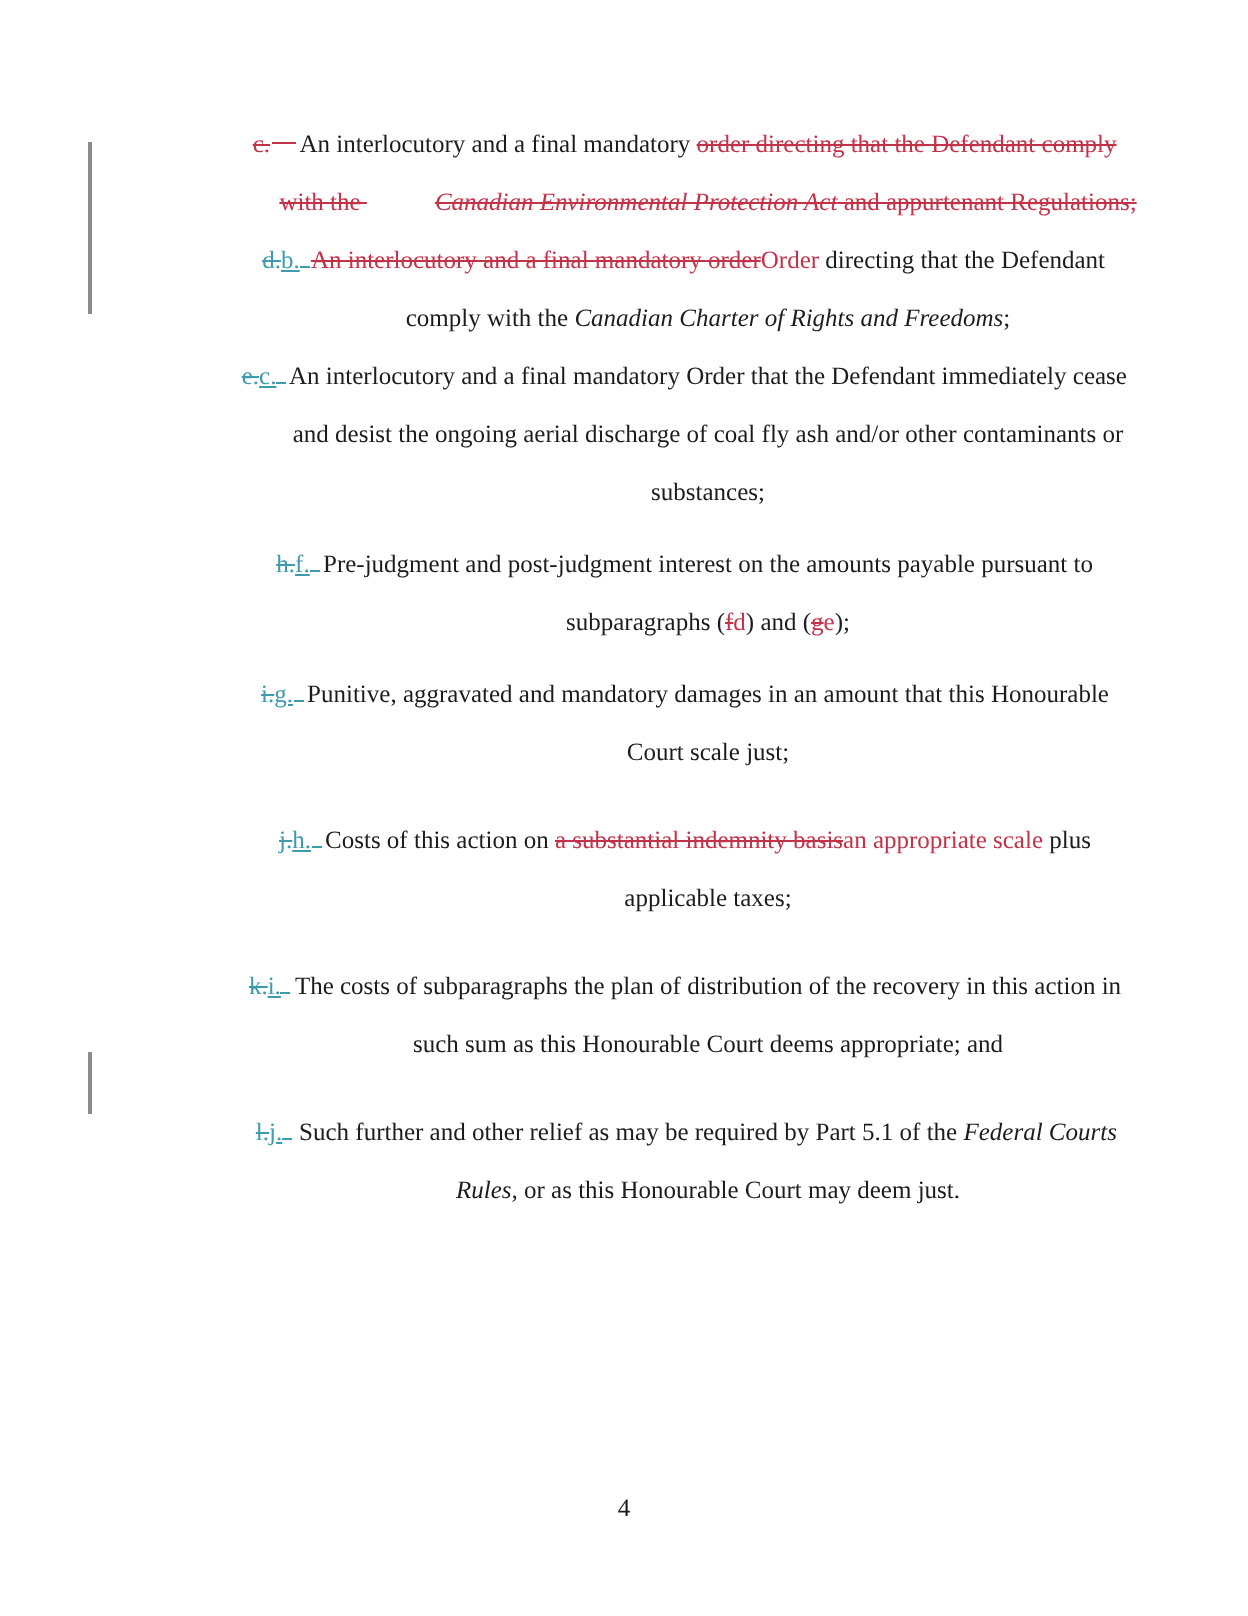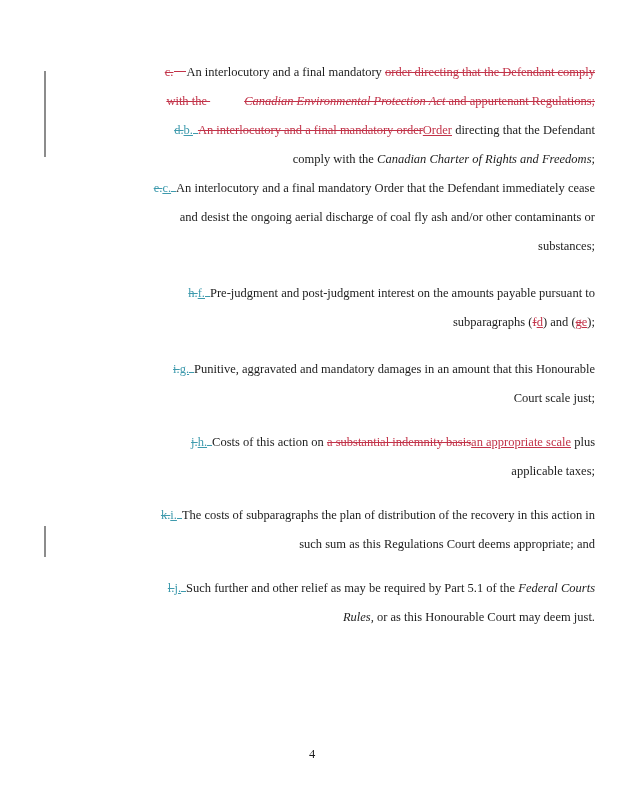--- a/index.html
+++ b/index.html
@@ -22,37 +22,37 @@
     top: 58px;
     left: 0;
     width: 624px;
   }
   .item {
     margin-left: 88px;
     width: 482px;
     padding-left: 25px;
     text-indent: -25px;
     line-height: 29px;
-    text-align: right;
+    text-align: center;
   }
   .num {
     display: inline-block;
     width: 25px;
     text-indent: 0;
     white-space: nowrap;
   }
-  .gap-sm { margin-top: 18px; }
+  .gap-sm { margin-top: 7px; }
   .gap-lg { margin-top: 15px; }
 
   
   .run-k  { color: var(--ink); }
   .run-ki { color: var(--ink); font-style: italic; margin-top: 44px; }
   .run-dr  { color: var(--red); text-decoration: line-through; }
   .run-dri { color: var(--red); text-decoration: line-through; font-style: italic; margin-left: 34px; }
-  .run-ir  { color: var(--red); text-decoration: underline; }
+  .run-ir  { color: var(--red); }
   .run-dt  { color: var(--teal); text-decoration: line-through; }
   .run-it  { color: var(--teal); text-decoration: underline; }
   .run-tabstrike {
     display: inline-block;
     width: 12px;
     height: 1px;
     background: var(--red);
     vertical-align: 4px;
     margin-left: 1px;
   }
@@ -98,21 +98,21 @@
     <div class="item"><span class="num"><span class="run run-dt">e.</span><span class="run run-it">c.</span><span class="run run-tabins"></span></span><span><span class="run run-k">An interlocutory and a final mandatory Order that the Defendant immediately cease</span><br><span class="run run-k">and desist the ongoing aerial discharge of coal fly ash and/or other contaminants or</span><br><span class="run run-k">substances;</span></span></div>
 
 
 
     <div class="item gap-sm"><span class="num"><span class="run run-dt">h.</span><span class="run run-it">f.</span><span class="run run-tabins"></span></span><span><span class="run run-k">Pre-judgment and post-judgment interest on the amounts payable pursuant to</span><br><span class="run run-k">subparagraphs (</span><span class="run run-dr">f</span><span class="run run-ir">d</span><span class="run run-k">) and (</span><span class="run run-dr">g</span><span class="run run-ir">e</span><span class="run run-k">);</span></span></div>
 
     <div class="item gap-sm"><span class="num"><span class="run run-dt">i.</span><span class="run run-it">g.</span><span class="run run-tabins"></span></span><span><span class="run run-k">Punitive, aggravated and mandatory damages in an amount that this Honourable</span><br><span class="run run-k">Court scale just;</span></span></div>
 
     <div class="item gap-lg"><span class="num"><span class="run run-dt">j.</span><span class="run run-it">h.</span><span class="run run-tabins"></span></span><span><span class="run run-k">Costs of this action on </span><span class="run run-dr">a substantial indemnity basis</span><span class="run run-ir">an appropriate scale</span><span class="run run-k"> plus</span><br><span class="run run-k">applicable taxes;</span></span></div>
 
-    <div class="item gap-lg"><span class="num"><span class="run run-dt">k.</span><span class="run run-it">i.</span><span class="run run-tabins"></span></span><span><span class="run run-k">The costs of subparagraphs the plan of distribution of the recovery in this action in</span><br><span class="run run-k">such sum as this Regulations Court deems appropriate; and</span></span></div>
+    <div class="item gap-lg"><span class="num"><span class="run run-dt">k.</span><span class="run run-it">i.</span><span class="run run-tabins"></span></span><span><span class="run run-k">The costs of subparagraphs the plan of distribution of the recovery in this action in</span><br><span class="run run-k">such sum as this Honourable Court deems appropriate; and</span></span></div>
 
     <div class="item gap-lg"><span class="num"><span class="run run-dt">l.</span><span class="run run-it">j.</span><span class="run run-tabins"></span></span><span><span class="run run-k">Such further and other relief as may be required by Part 5.1 of the </span><span class="run run-ki">Federal Courts</span><br><span class="run run-ki">Rules,</span><span class="run run-k"> or as this Honourable Court may deem just.</span></span></div>
 
   </div>
 
   <div class="footer">4</div>
 
 </div>
 
 </body></html>

